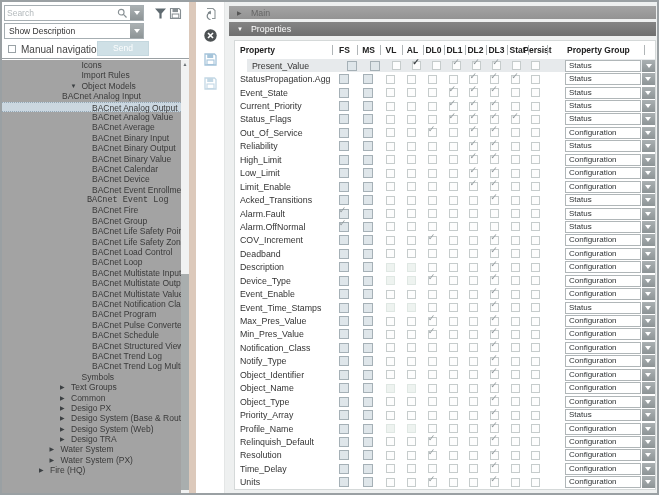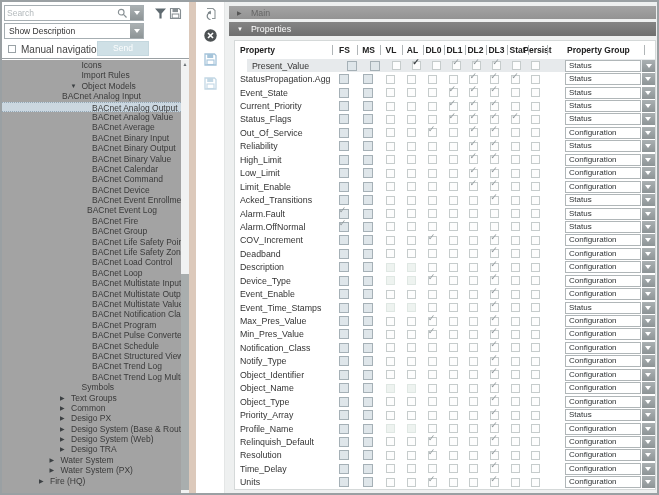--- a/index.html
+++ b/index.html
@@ -119,24 +119,23 @@
         <div class="tree-row" style="padding-left: 68.5px;"><span class="tree-arrow"></span><span>Import Rules</span></div>
         <div class="tree-row" style="padding-left: 68.5px;"><span class="tree-arrow">▼</span><span>Object Models</span></div>
         <div class="tree-row" style="padding-left: 49px;"><span class="tree-arrow"></span><span>BACnet Analog Input</span></div>
         <div class="tree-row selected" style="padding-left: 79px;"><span class="tree-arrow"></span><span>BACnet Analog Output</span></div>
         <div class="tree-row" style="padding-left: 79px;"><span class="tree-arrow"></span><span>BACnet Analog Value</span></div>
         <div class="tree-row" style="padding-left: 79px;"><span class="tree-arrow"></span><span>BACnet Average</span></div>
         <div class="tree-row" style="padding-left: 79px;"><span class="tree-arrow"></span><span>BACnet Binary Input</span></div>
         <div class="tree-row" style="padding-left: 79px;"><span class="tree-arrow"></span><span>BACnet Binary Output</span></div>
         <div class="tree-row" style="padding-left: 79px;"><span class="tree-arrow"></span><span>BACnet Binary Value</span></div>
         <div class="tree-row" style="padding-left: 79px;"><span class="tree-arrow"></span><span>BACnet Calendar</span></div>
-        <div class="tree-row" style="padding-left: 79px;"><span class="tree-arrow"></span><span>BACnet Command</span></div>
         <div class="tree-row" style="padding-left: 79px;"><span class="tree-arrow"></span><span>BACnet Device</span></div>
         <div class="tree-row" style="padding-left: 79px;"><span class="tree-arrow"></span><span>BACnet Event Enrollment</span></div>
-        <div class="tree-row" style="padding-left: 74px;"><span class="tree-arrow"></span><span>BACnet Event Log</span></div>
+        <div class="tree-row" style="padding-left: 74px; font-family: Liberation Mono, monospace;"><span class="tree-arrow"></span><span>BACnet Event Log</span></div>
         <div class="tree-row" style="padding-left: 79px;"><span class="tree-arrow"></span><span>BACnet Fire</span></div>
         <div class="tree-row" style="padding-left: 79px;"><span class="tree-arrow"></span><span>BACnet Group</span></div>
         <div class="tree-row" style="padding-left: 79px;"><span class="tree-arrow"></span><span>BACnet Life Safety Point</span></div>
         <div class="tree-row" style="padding-left: 79px;"><span class="tree-arrow"></span><span>BACnet Life Safety Zone</span></div>
         <div class="tree-row" style="padding-left: 79px;"><span class="tree-arrow"></span><span>BACnet Load Control</span></div>
         <div class="tree-row" style="padding-left: 79px;"><span class="tree-arrow"></span><span>BACnet Loop</span></div>
         <div class="tree-row" style="padding-left: 79px;"><span class="tree-arrow"></span><span>BACnet Multistate Input</span></div>
         <div class="tree-row" style="padding-left: 79px;"><span class="tree-arrow"></span><span>BACnet Multistate Output</span></div>
         <div class="tree-row" style="padding-left: 79px;"><span class="tree-arrow"></span><span>BACnet Multistate Value</span></div>
         <div class="tree-row" style="padding-left: 79px;"><span class="tree-arrow"></span><span>BACnet Notification Class</span></div>

